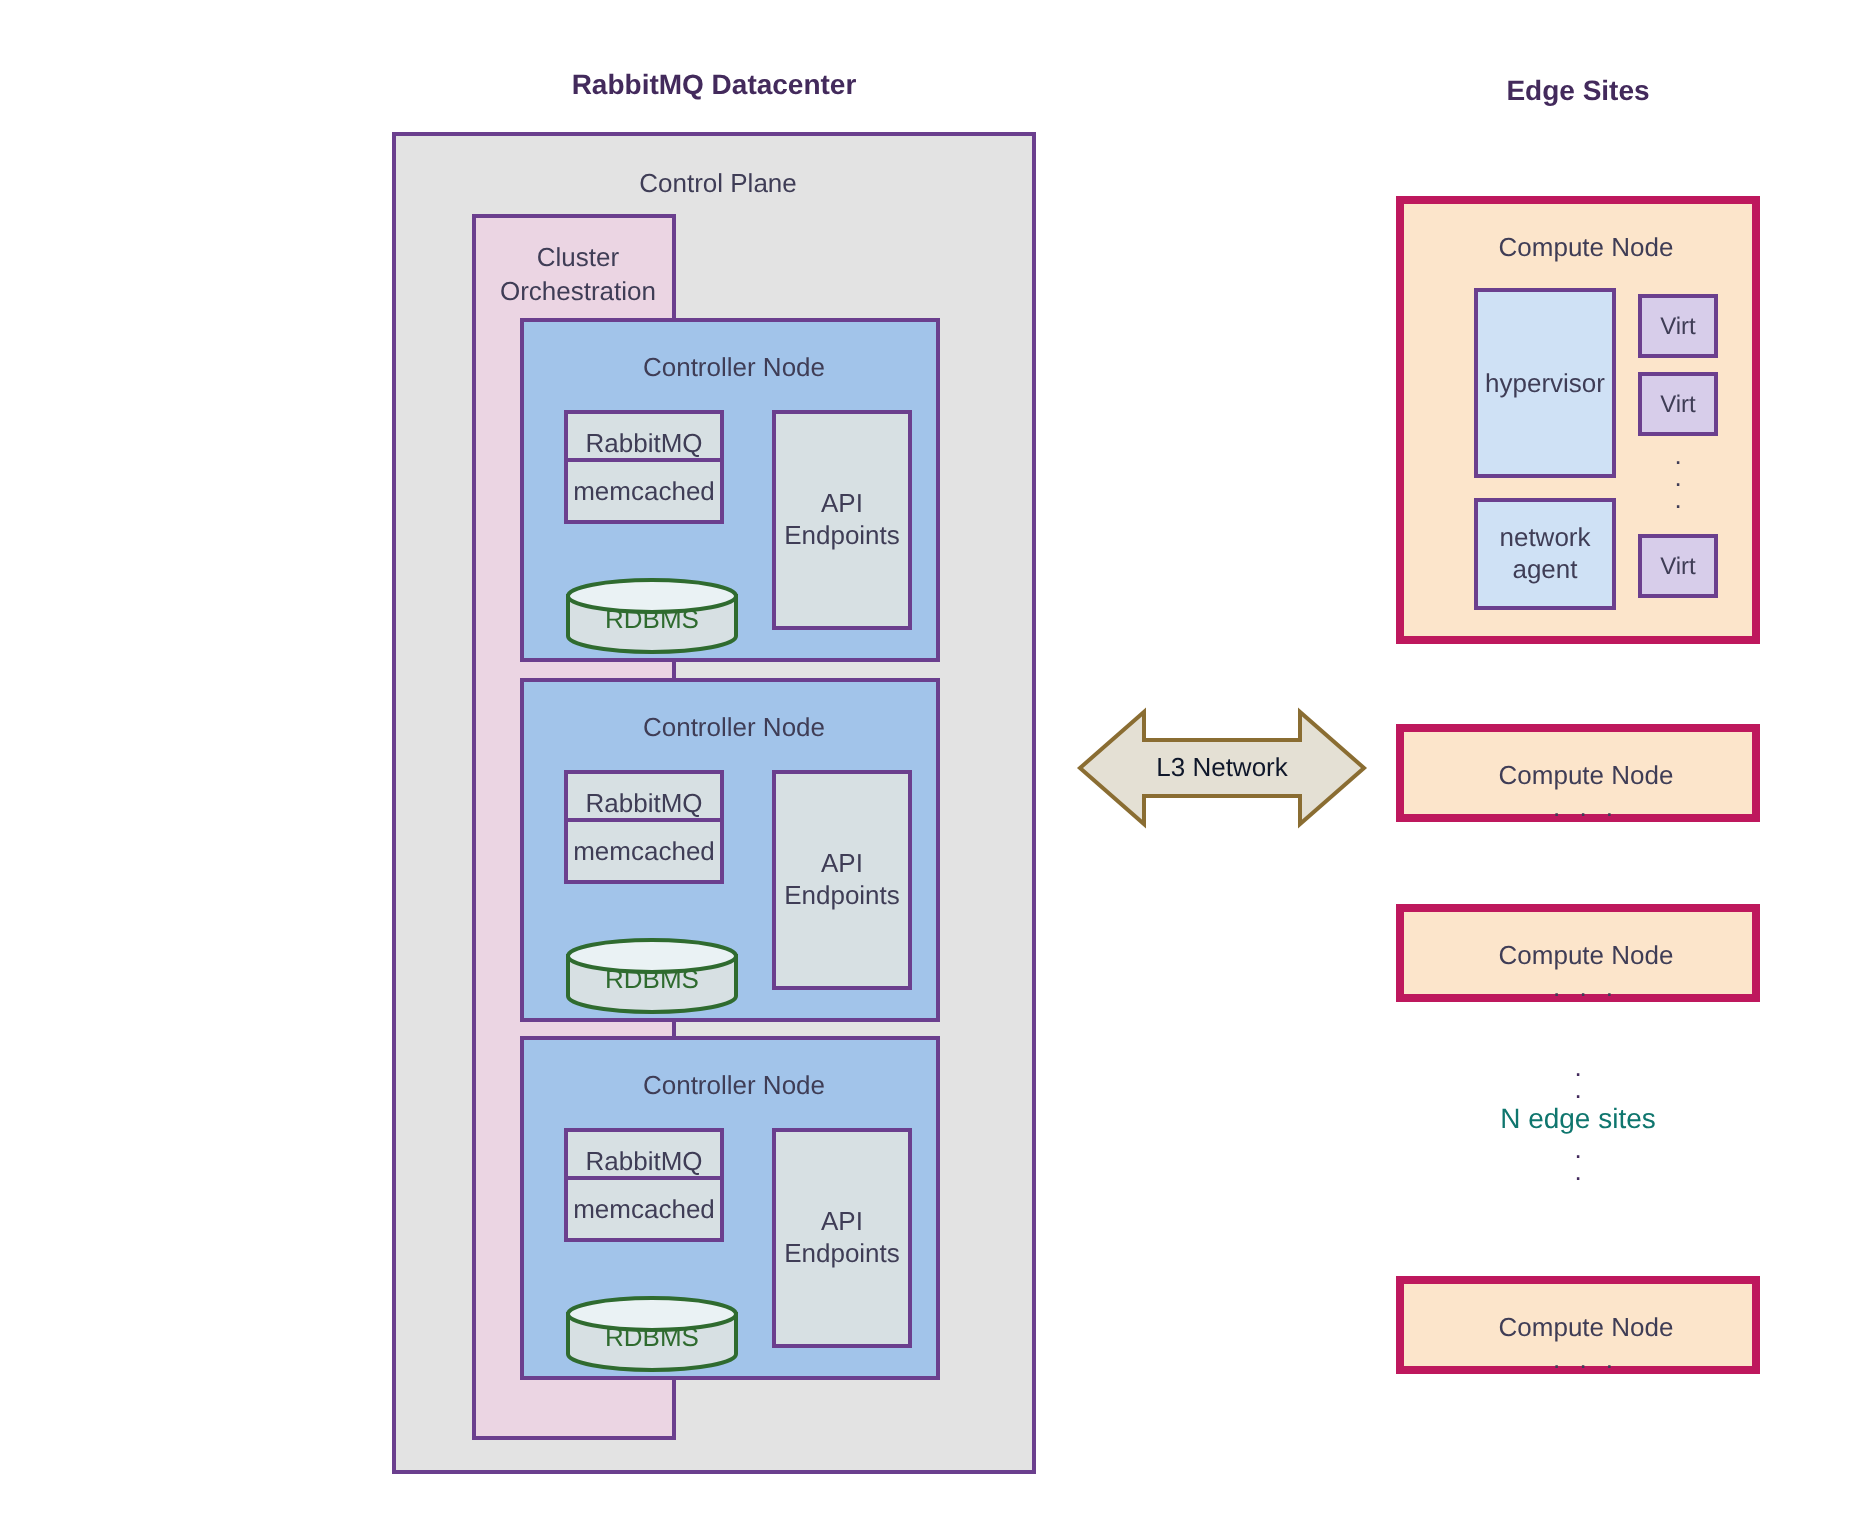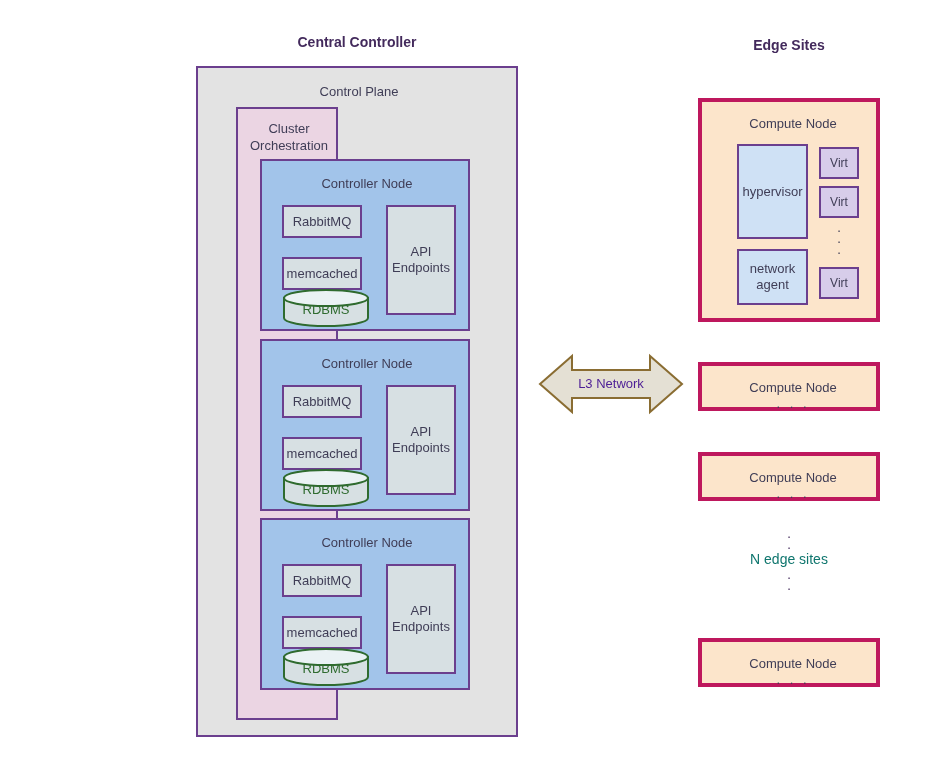--- a/index.html
+++ b/index.html
@@ -66,21 +66,21 @@
 
   
   .svc-box {
     left: 20px; width: 80px; height: 33px;
     background: #d7e0e3;
     border: 2px solid #6b3f8e;
     display: flex; align-items: center; justify-content: center;
     font-size: 13px; color: #3f3d56;
   }
   .svc-rabbit { top: 44px; }
-  .svc-mem    { top: 96px; }
+  .svc-mem    { top: 68px; }
 
   
   .cyl {
     left: 20px; top: 128px; width: 88px; height: 38px;
   }
   .cyl svg { display: block; }
   .cyl-label {
     position: absolute; left: 0; top: 13px; width: 88px;
     font-size: 13px; color: #2f6b2f; text-align: center;
   }
@@ -92,21 +92,21 @@
     border: 2px solid #6b3f8e;
     display: flex; align-items: center; justify-content: center;
     text-align: center;
     font-size: 13px; color: #3f3d56; line-height: 16px;
   }
 
   
   .l3-wrap { left: 538px; top: 353px; width: 146px; height: 62px; }
   .l3-label {
     position: absolute; left: 0; top: 23px; width: 146px;
-    font-size: 13px; color: #4c1d95; text-align: center;
+    font-size: 13px; color: #0f172a; text-align: center;
   }
 
   
   .compute-node {
     left: 698px; width: 182px;
     background: #fce5cb;
     border: 4px solid #be185d;
   }
   .cnode-full { top: 98px; height: 224px; }
   .cnode-s1   { top: 362px; height: 49px; }
@@ -161,21 +161,21 @@
   .n-edge .dot {
     font-size: 13px; color: #432a5c; line-height: 11px;
   }
   .n-edge .n-label {
     font-size: 14px; font-weight: normal; color: #0f766e; line-height: 19px;
   }
 </style>
 </head>
 <body>
 
-<div class="abs heading" style="left:196px; top:34px; width:322px;">Central Controller</div>
+<div class="abs heading" style="left:196px; top:34px; width:322px;">RabbitMQ Datacenter</div>
 
 <div class="abs heading" style="left:698px; top:37px; width:182px;">Edge Sites</div>
 
 <div class="abs control-plane">
   <div class="abs control-plane-title">Control Plane</div>
 </div>
 
 <div class="abs cluster-orch">
   <div class="abs cluster-orch-label">Cluster Orchestration</div>
 </div>

